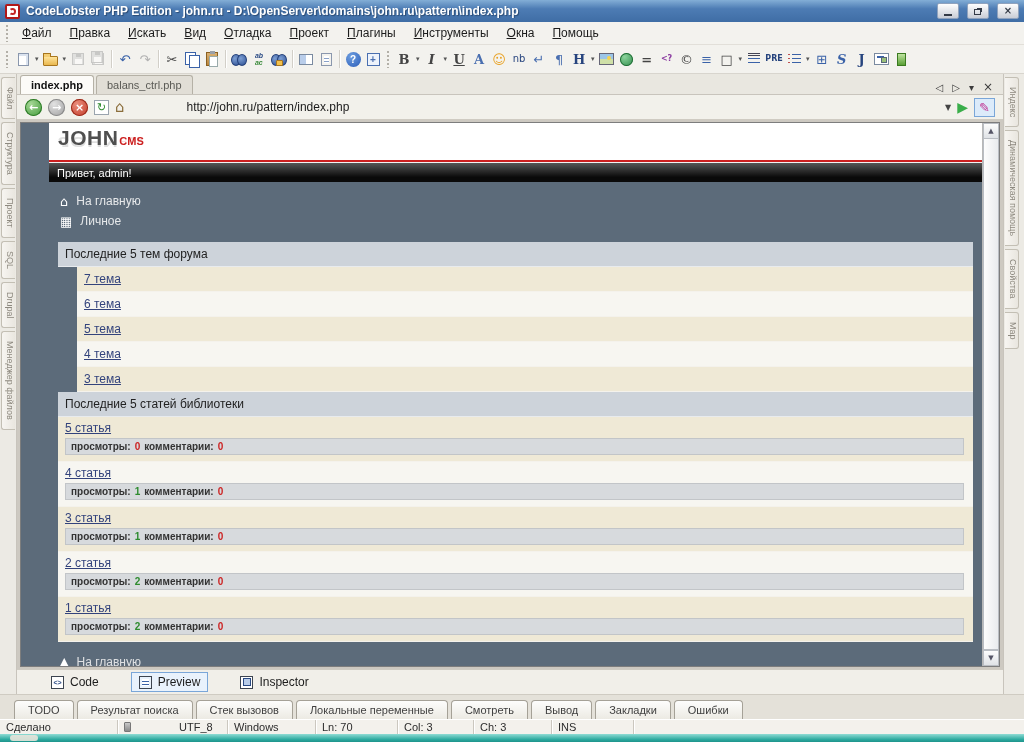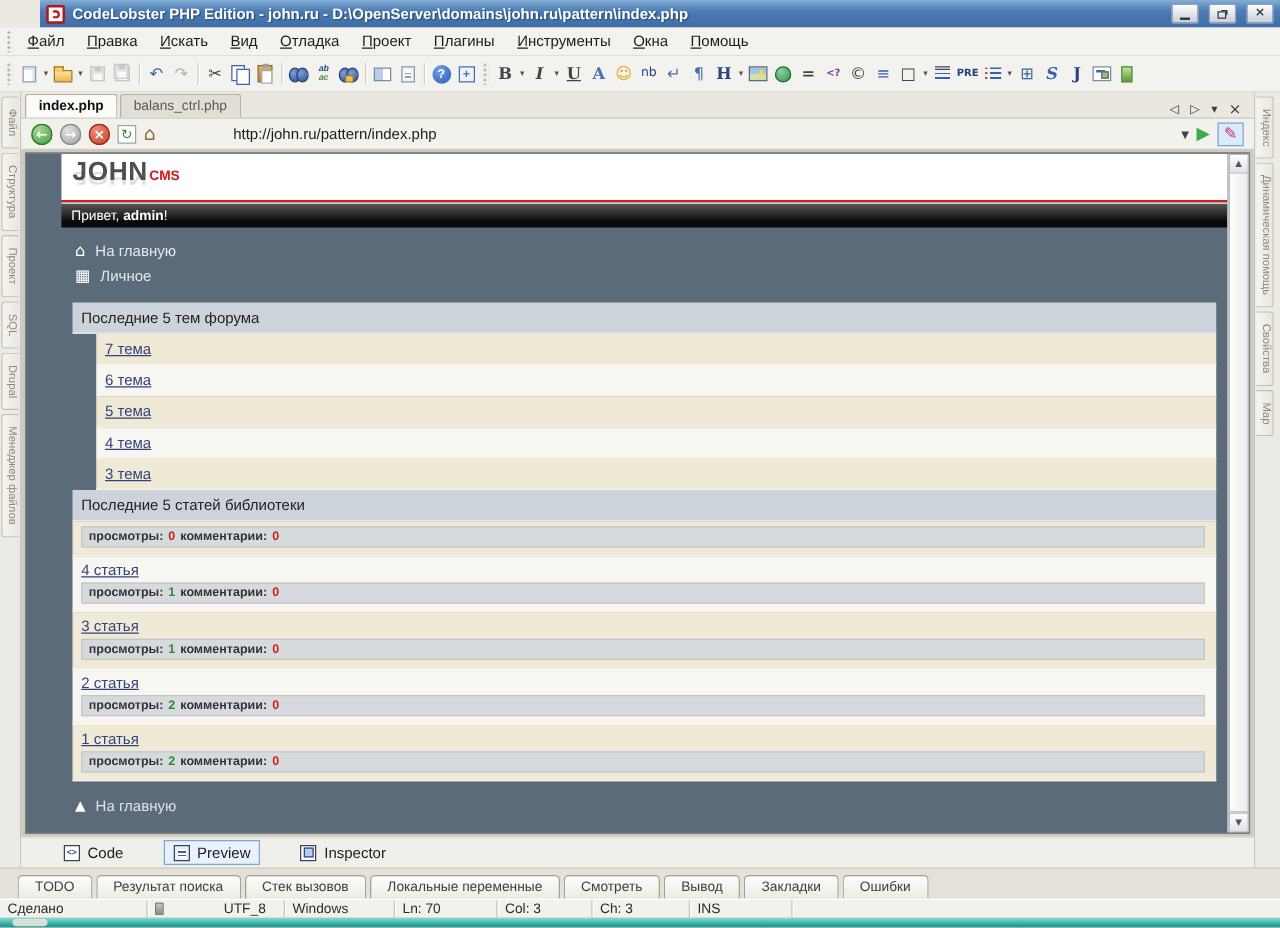--- a/index.html
+++ b/index.html
@@ -4,21 +4,21 @@
 <style>
   * { box-sizing: border-box; margin: 0; padding: 0; }
   html,body { width:1024px; height:742px; overflow:hidden;
     font-family:"Liberation Sans", sans-serif; }
   .window { width:1024px; height:742px; display:flex; flex-direction:column;
     background:#ece9e2; position:relative; }
 
   
   .titlebar { height:22px; flex:0 0 22px;
     background:linear-gradient(#83aed6,#4d7cb4 40%,#3f6da5);
-    display:flex; align-items:center; padding:0 5px; gap:6px;margin-left:32px; }
+    display:flex; align-items:center; padding:0 5px; gap:6px; }
   .applogo { width:15px; height:15px; background:#fff; border:2px solid #b01818;
     border-radius:2px; display:flex; align-items:center; justify-content:center; }
   .applogo i { display:block; width:7px; height:7px; border:2px solid #c42222;
     border-left-color:transparent; border-radius:50%; }
   .titletext { flex:1; color:#fff; font-size:12px; font-weight:bold;
     text-shadow:1px 1px 1px #2a4a72; white-space:nowrap; overflow:hidden; }
   .winbtn { width:22px; height:16px; border:1px solid #8fa2bd; border-radius:2px;
     background:linear-gradient(#fefefe,#c9cdd6); color:#333a46; font-size:10px;
     font-weight:bold; display:flex; align-items:center; justify-content:center;
     margin-left:2px; font-family:"DejaVu Sans",sans-serif; line-height:1; }
@@ -178,21 +178,21 @@
   .page-header { height:37px; flex:0 0 37px; background:#fff; padding:3px 0 0 9px;
     position:relative; overflow:hidden; }
   .logo-main { font-size:21px; font-weight:bold; color:#4f4f4f; letter-spacing:.5px; }
   .logo-sub { font-size:11px; font-weight:bold; color:#cc2020; margin-left:1px; }
   .logo-reflect { position:absolute; left:9px; top:27px; transform:scaleY(-.7);
     transform-origin:top; opacity:.18; }
   .red-line { height:2px; flex:0 0 2px; background:#cc1f1f; }
   .greet-bar { height:20px; flex:0 0 20px; border-top:1px solid #f2f2f2;
     background:linear-gradient(#565656,#0a0a0a 75%); color:#fff; font-size:11px;
     display:flex; align-items:center; padding:0 8px; white-space:pre; }
-  .greet-bar b { font-weight:bold; }
+  .greet-bar b { font-weight:normal; }
 
   .page-body { flex:1 1 auto; overflow:hidden; display:flex; flex-direction:column;
     padding-top:9px; }
   .nav-item { display:flex; align-items:center; gap:8px; padding:3px 11px;
     color:#e6e8ea; font-size:12px; }
   .nav-ic { color:#fff; font-size:13px; line-height:1;
     font-family:"DejaVu Sans",sans-serif; }
   .content { margin:11px 9px 0; }
   .section-header { background:#cdd3da; color:#222; font-size:12px; padding:5px 7px;
     border-bottom:1px solid #e8ebee; }
@@ -499,20 +499,21 @@
                 <div class="section-header">Последние 5 тем форума</div>
                 <div class="topic-row row-odd"><a class="link" href="#">7 тема</a></div>
                 <div class="topic-row row-even"><a class="link" href="#">6 тема</a></div>
                 <div class="topic-row row-odd"><a class="link" href="#">5 тема</a></div>
                 <div class="topic-row row-even"><a class="link" href="#">4 тема</a></div>
                 <div class="topic-row row-odd"><a class="link" href="#">3 тема</a></div>
 
                 <div class="section-header">Последние 5 статей библиотеки</div>
 
                 <div class="article row-odd">
+                  <span class="atitle"><a class="link" href="#">5 статья</a></span>
                   <div class="stats">
                     <span>просмотры:</span>
                       <span class="v-red">0</span>
                     <span>комментарии:</span>
                       <span class="v-red">0</span>
                   </div>
                 </div>
                 <div class="article row-even">
                   <span class="atitle"><a class="link" href="#">4 статья</a></span>
                   <div class="stats">

